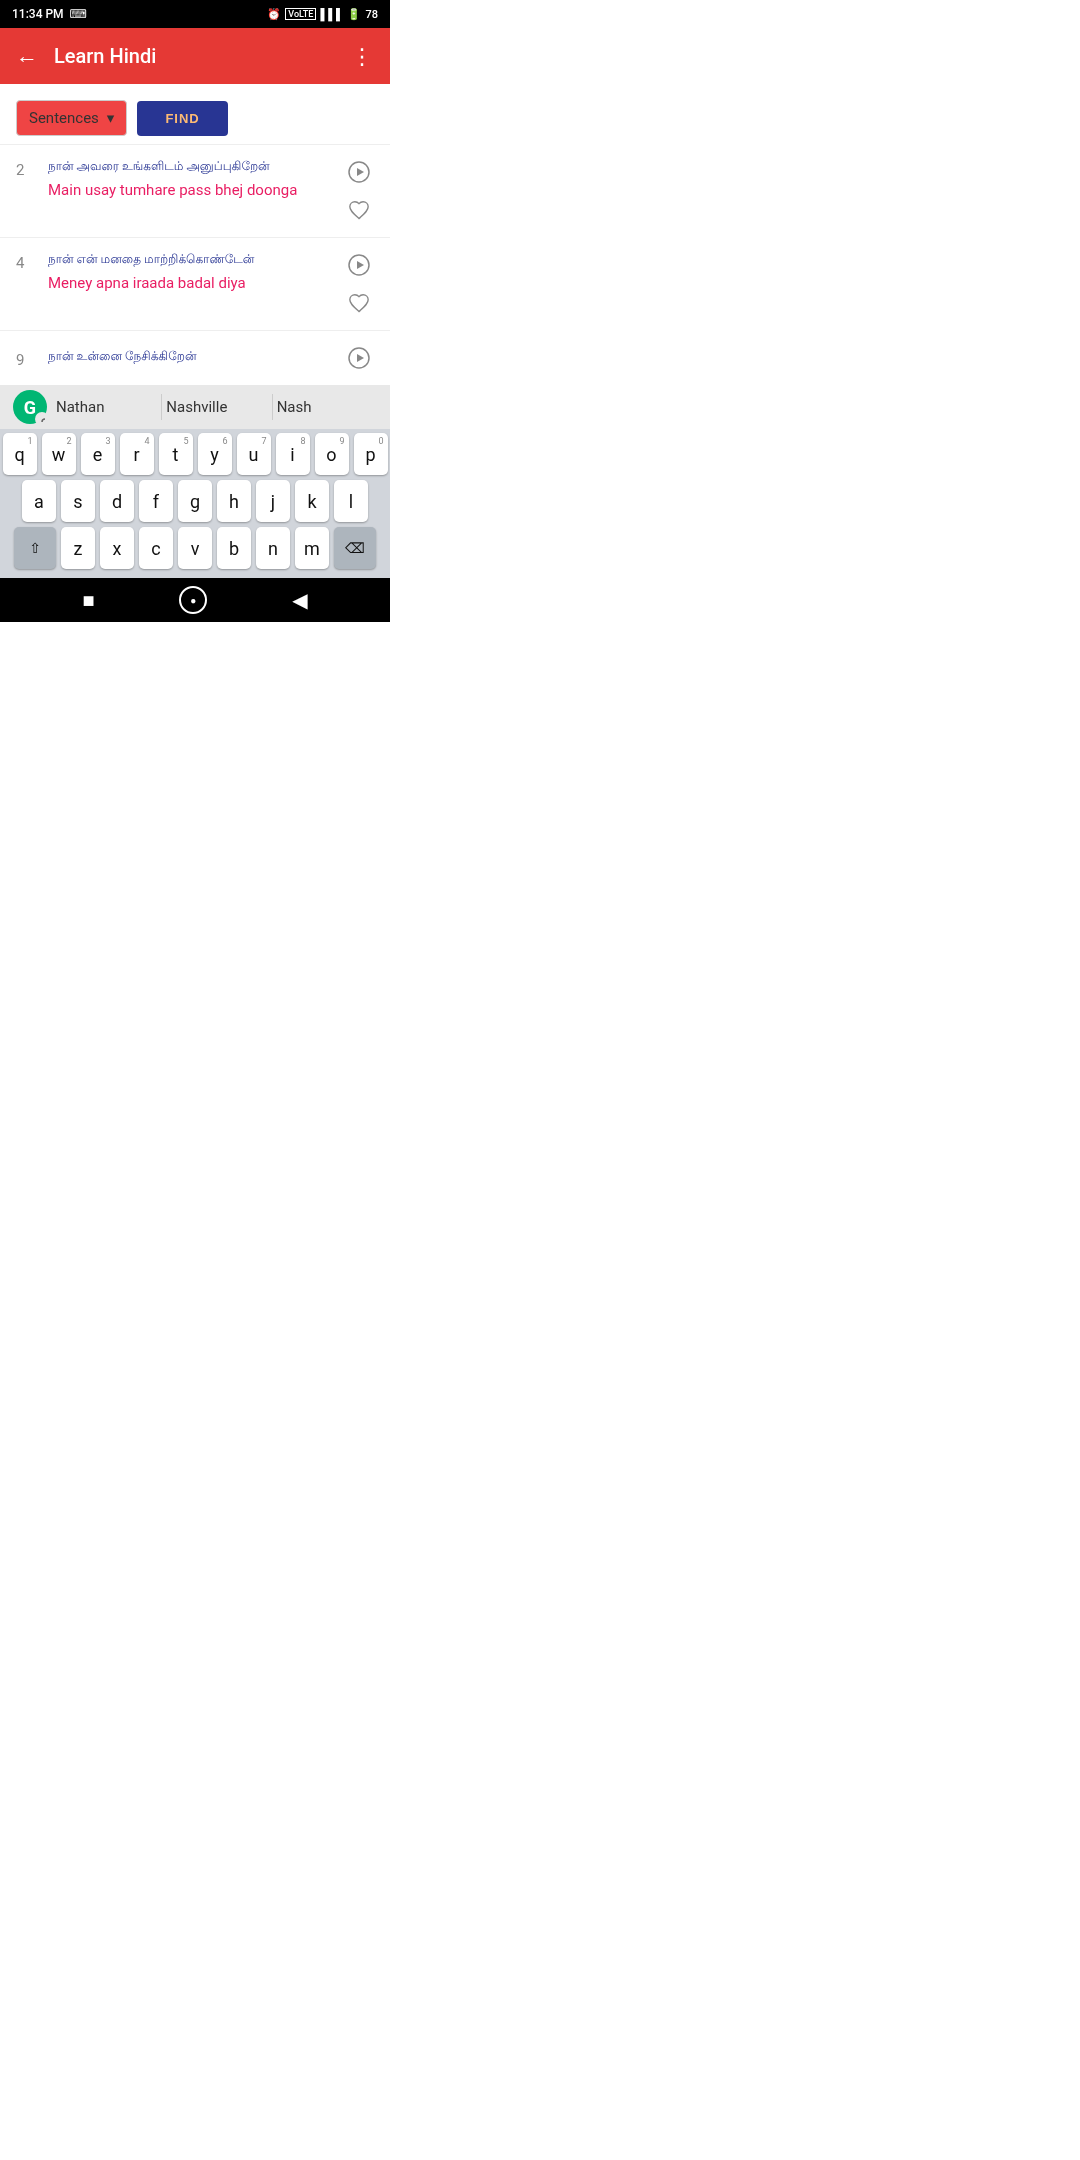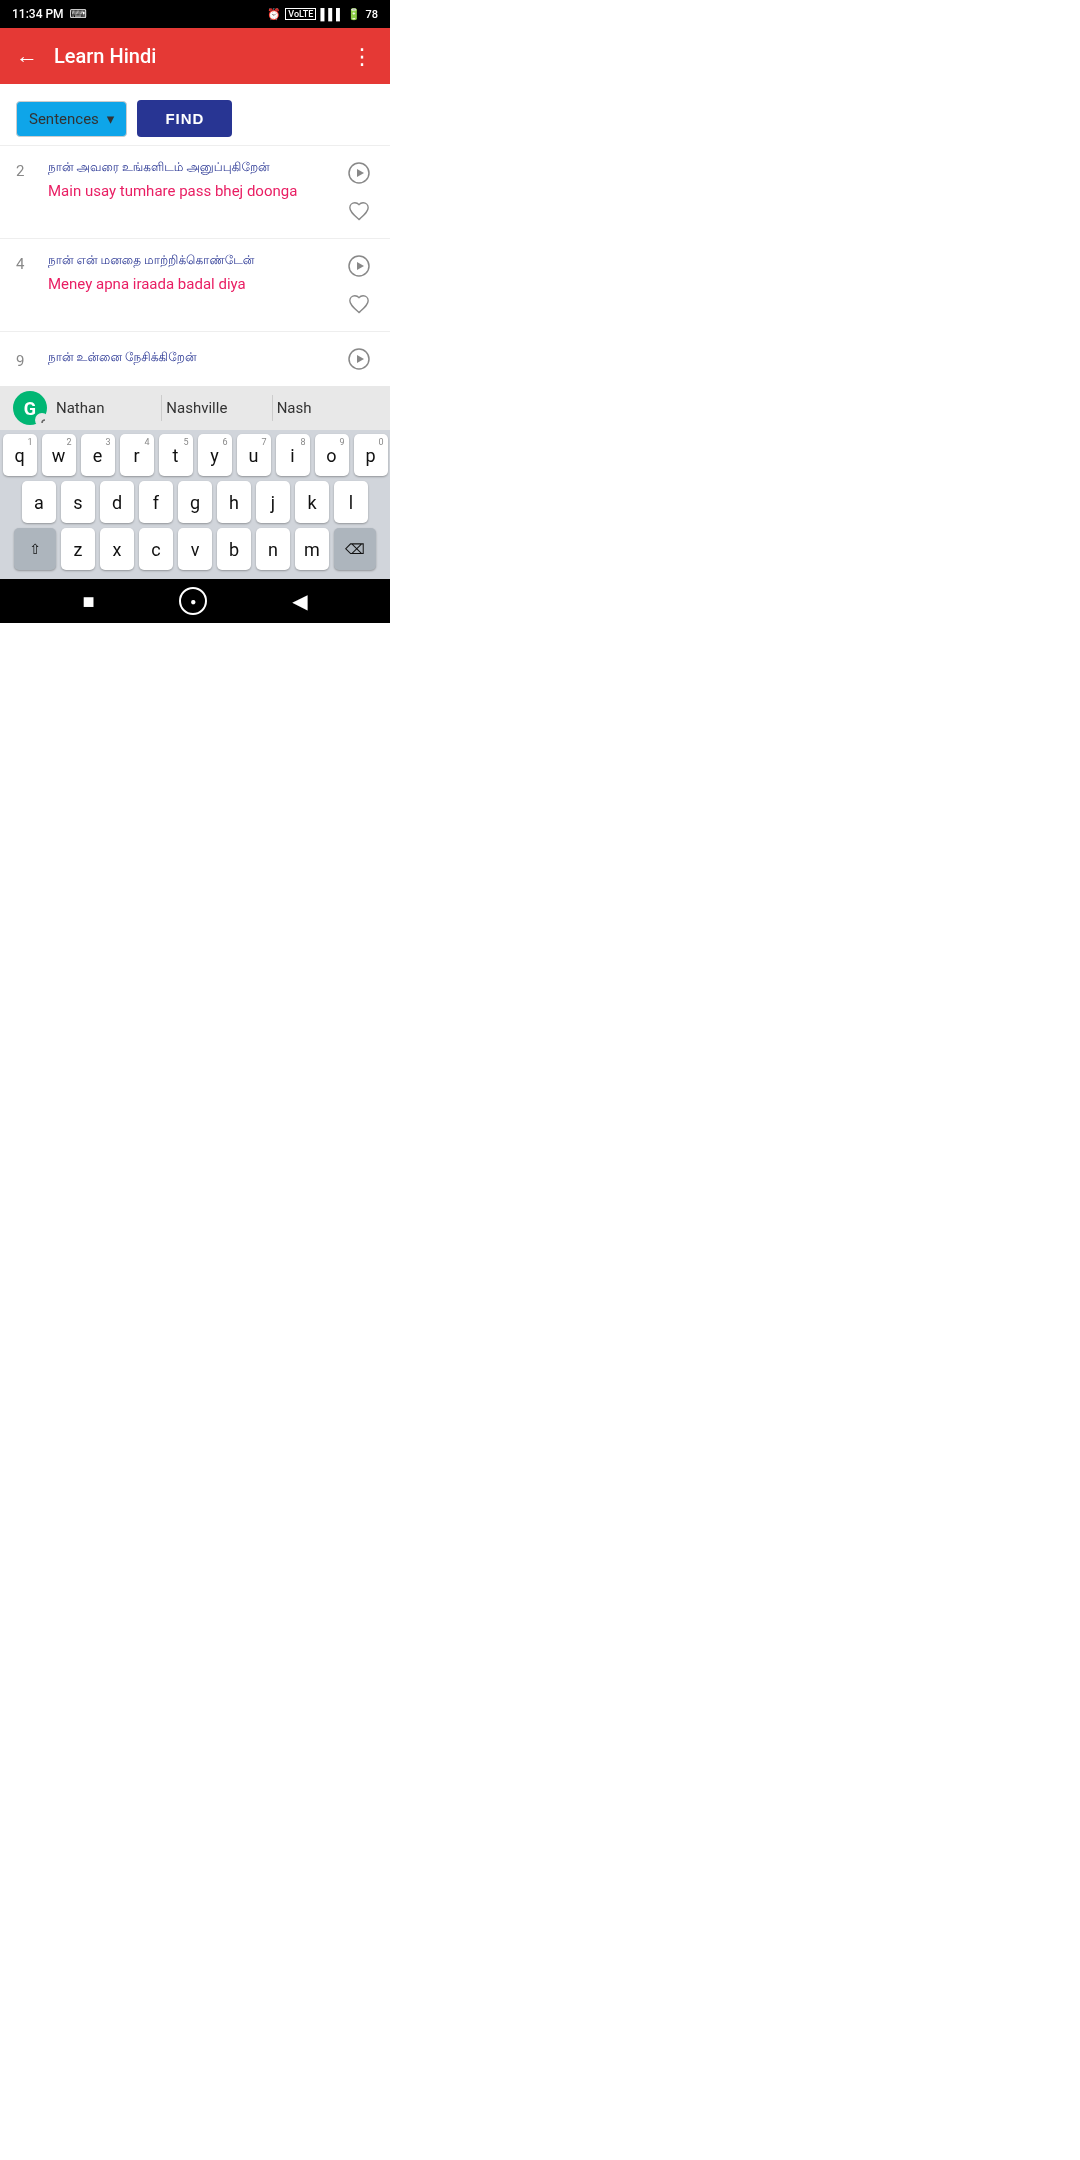--- a/index.html
+++ b/index.html
@@ -80,31 +80,31 @@
       gap: 10px;
     }
     .filter-dropdown {
       display: flex;
       align-items: center;
       border: 1px solid #ccc;
       border-radius: 4px;
       padding: 8px 12px;
       font-size: 15px;
       cursor: pointer;
-      background: #0ea5e9;
+      background: #ef4444;
       color: #333;
       gap: 8px;
     }
     .find-button {
       background: #283593;
-      color: #ffffff;
+      color: #fdba74;
       border: none;
       border-radius: 4px;
       padding: 10px 28px;
-      font-size: 15px;
+      font-size: 13px;
       font-weight: 700;
       cursor: pointer;
       letter-spacing: 1px;
     }
 
     
     .results {
       background: #fff;
       border-top: 1px solid #eee;
     }

